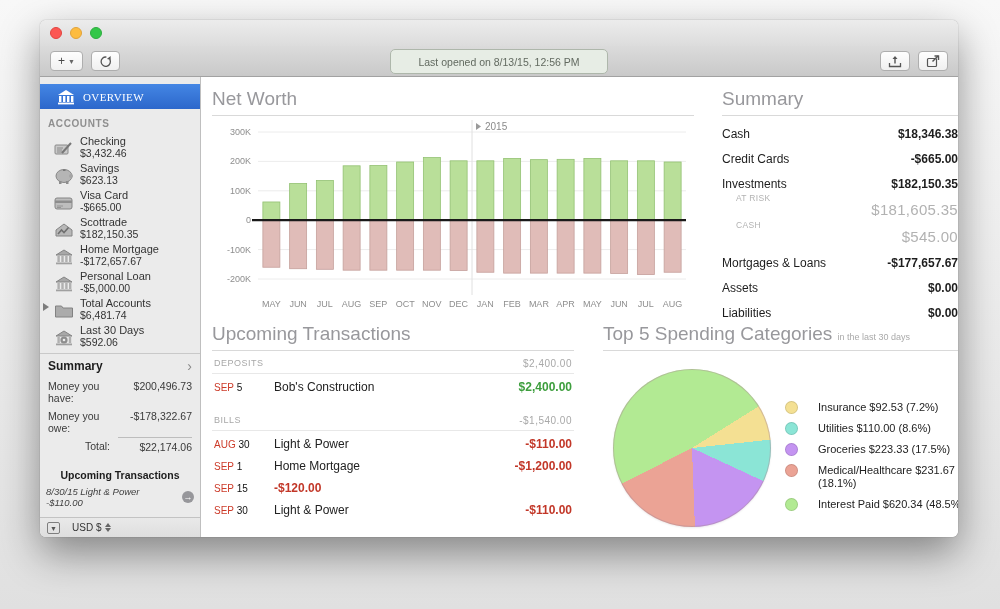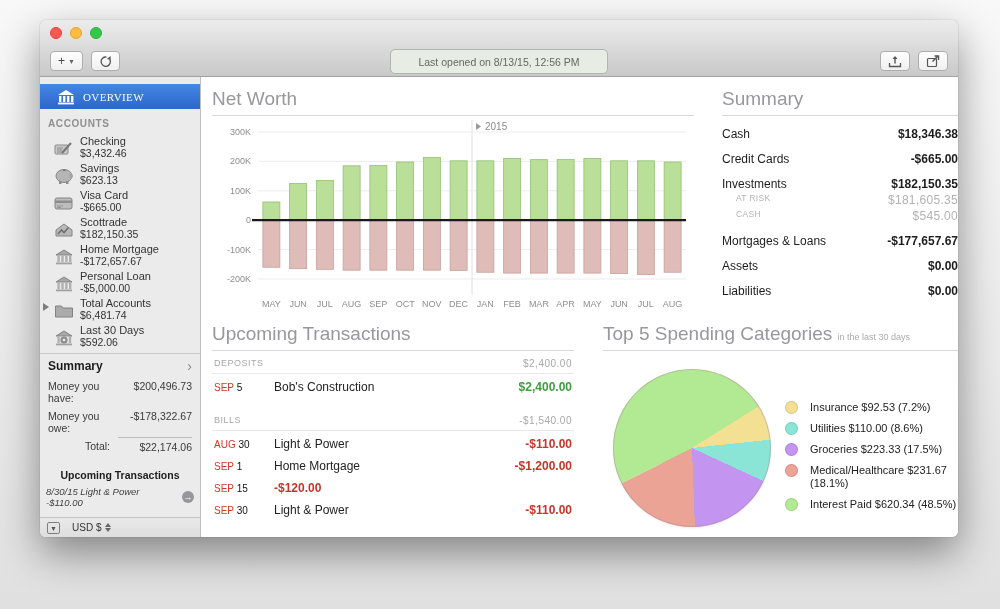--- a/index.html
+++ b/index.html
@@ -74,38 +74,38 @@
   .main { flex:1; background:#fff; position:relative; }
   .sec-title { font-size:19px; color:#98989c; font-weight:normal; }
   .sec-title small { font-size:9px; color:#aaa; }
   .rule { border:none; border-top:1px solid #d9d9d9; margin-top:5px; }
   #net-worth { position:absolute; left:11px; top:11px; width:482px; }
   #summary-panel { position:absolute; left:521px; top:11px; width:236px; }
   .sp-row { display:flex; justify-content:space-between; font-size:12px; color:#1d1d1d; margin-top:11px; }
   .sp-row .val { font-weight:bold; }
   .sp-sub { display:flex; justify-content:space-between; font-size:8.5px; color:#b2b2b2;
     margin:2px 0 0 14px; letter-spacing:.3px; }
-  .sp-sub .val { font-size:12px; }
+  .sp-sub .val { font-size:15px;margin-top:8px; }
   #upcoming { position:absolute; left:11px; top:246px; width:362px; }
   .tx-subhdr { display:flex; justify-content:space-between; font-size:9px; color:#a8a8a8;
     letter-spacing:.5px; padding:7px 2px 4px 2px; border-bottom:1px solid #e8e8e8; }
   .tx-subhdr .amt { font-size:10px; }
   .tx-row { display:flex; align-items:center; font-size:12px; padding:6px 2px 2px 2px; }
   .tx-date { width:60px; font-size:10px; font-weight:normal; color:#111; }
   .tx-date .mo { color:#cc3a28; }
   .tx-payee { flex:1; color:#222; }
   .tx-amt { font-weight:bold; }
   .tx-amt.pos { color:#3d9e3d; }
   .tx-amt.neg { color:#c23728; }
   .tx-gap { height:12px; }
   #top5 { position:absolute; left:402px; top:246px; width:368px; }
   .pie { position:absolute; left:10px; top:46px; width:158px; height:158px; border-radius:50%;
     box-shadow:inset 0 0 0 1px rgba(170,140,150,.45), 0 1px 2px rgba(0,0,0,.08); }
   .legend { position:absolute; left:182px; top:78px; width:184px; }
-  .legend-row { display:flex; align-items:flex-start; gap:12px; margin-bottom:8px;
+  .legend-row { display:flex; align-items:flex-start; gap:20px; margin-bottom:8px;
     font-size:11px; color:#222; line-height:13px; }
   .dot { width:13px; height:13px; border-radius:50%; flex:0 0 13px; margin-top:0;
     box-shadow:inset 0 0 0 1px rgba(0,0,0,.12); }
   svg text { font-family:"Liberation Sans",sans-serif; }
 </style>
 </head>
 <body>
 
 <div class="window">
 

